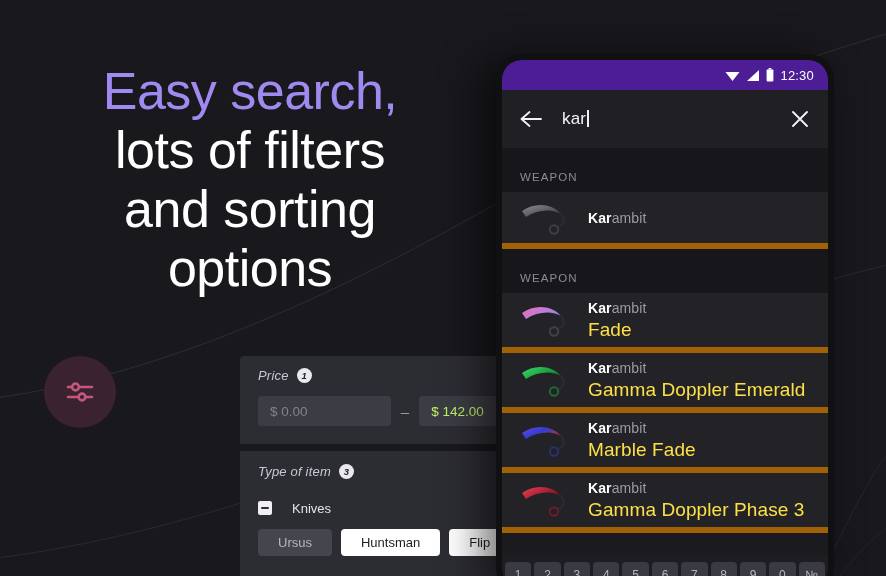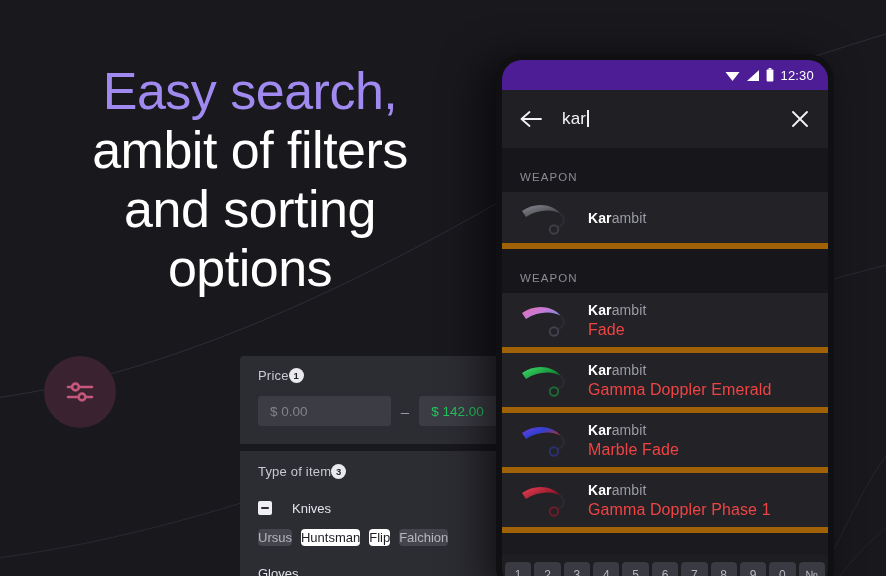--- a/index.html
+++ b/index.html
@@ -47,42 +47,42 @@
     position: absolute;
     left: 240px; top: 356px;
     width: 330px;
     border-radius: 4px 4px 0 0;
     overflow: hidden;
   }
   .fp-section { background: #2c2c33; padding: 0 18px; }
   .fp-price { padding-top: 12px; padding-bottom: 18px; }
   .fp-divider { height: 7px; background: #18181d; }
   .fp-head {
-    display: flex; align-items: center; 
-    color: #c9c9d1; font-size: 13px; letter-spacing: .2px;
+    display: flex; align-items: center; gap: 8px;
+    color: #c9c9d1; font-size: 13px; letter-spacing: .2px; font-style: italic;
   }
   .badge {
     width: 15px; height: 15px; border-radius: 50%;
     background: #e9e9ee; color: #22222a;
     font-size: 9.5px; font-weight: 700;
     display: flex; align-items: center; justify-content: center;
     line-height: 1;
   }
   .price-row {
     display: flex; align-items: center; gap: 10px;
     margin-top: 13px;
   }
   .price-input {
     height: 30px; flex: 1;
     background: #3c3c44;
     border-radius: 3px;
     display: flex; align-items: center;
     padding: 0 12px;
     font-size: 13.5px;
-    color: #22c55e;
+    color: #bef264;
   }
   .price-input.placeholder { color: #82828d; }
   .dash { color: #9a9aa4; font-size: 15px; }
 
   .fp-type { padding-top: 13px; padding-bottom: 0; }
   .row-between { display: flex; align-items: flex-start; justify-content: space-between; }
   .chev { width: 16px; height: 16px; color: #b9b9c2; }
 
   .sub-row {
     display: flex; align-items: center; justify-content: space-between;
@@ -95,21 +95,21 @@
     display: flex; align-items: center; justify-content: center;
     flex: none;
   }
   .cb.indeterminate { background: #f0f0f4; }
   .cb.indeterminate::after {
     content: ""; width: 8px; height: 2px; background: #2c2c33; border-radius: 1px;
   }
 
   .chips { display: flex; gap: 9px; margin-top: 13px; }
   .chip {
-    height: 17px; padding: 0 0;
+    height: 27px; padding: 0 20px;
     border-radius: 4px;
     display: flex; align-items: center;
     font-size: 13px; white-space: nowrap;
   }
   .chip.off { background: #45454d; color: #b6b6bf; }
   .chip.on  { background: #ffffff; color: #1d1d22; font-weight: 500; }
 
   .gloves-row { margin-top: 19px; padding-bottom: 10px; }
 
   
@@ -157,21 +157,21 @@
     display: flex; align-items: center;
     padding: 0 18px; gap: 12px;
     border-bottom: 6px solid #a16207;
     height: 57px;
   }
   .res-row.tall { height: 60px; }
   .knife { width: 56px; height: 40px; flex: none; }
   .res-text { display: flex; flex-direction: column; gap: 3px; }
   .res-title { font-size: 14px; color: #9b9ba5; letter-spacing: .1px; }
   .res-title b { color: #ffffff; font-weight: 700; }
-  .res-sub { font-size: 16px; color: #ef4444; letter-spacing: .1px; }
+  .res-sub { font-size: 19px; color: #fde047; letter-spacing: .1px; }
 
   .keyboard {
     position: absolute; left: 0; right: 0; bottom: 0;
     background: #1d1d22;
     padding: 7px 3px 0;
   }
   .kb-row { display: flex; gap: 3px; }
   .key {
     flex: 1; height: 26px;
     background: #3a3a42; border-radius: 4px;
@@ -186,21 +186,21 @@
 
   <svg class="bg-curves" width="886" height="576" viewBox="0 0 886 576">
     <path d="M -20 400 C 150 380 330 300 520 190 C 640 120 760 70 900 30" fill="none" stroke="#3a3a46" stroke-width="1" opacity=".6"></path>
     <path d="M -20 560 C 160 540 360 470 560 380 C 700 318 820 280 900 262" fill="none" stroke="#3a3a46" stroke-width="1" opacity=".5"></path>
     <path d="M 820 576 C 850 520 870 470 900 440" fill="none" stroke="#3a3a46" stroke-width="1" opacity=".4"></path>
     <path d="M 840 576 C 862 548 880 530 900 520" fill="none" stroke="#3a3a46" stroke-width="1" opacity=".35"></path>
   </svg>
 
   <div class="headline">
     <div class="accent">Easy search,</div>
-    <div>ambit of filters</div>
+    <div>lots of filters</div>
     <div>and sorting</div>
     <div>options</div>
   </div>
 
   <div class="filter-orb">
     <svg width="34" height="30" viewBox="0 0 34 30">
       <g stroke="#c4577c" stroke-width="2.6" fill="none" stroke-linecap="round">
         <line x1="5" y1="10" x2="8" y2="10"></line>
         <line x1="17" y1="10" x2="29" y2="10"></line>
         <circle cx="12.5" cy="10" r="3.4"></circle>
@@ -378,21 +378,21 @@
             <stop offset="0" stop-color="#f04055"></stop>
                 <stop offset="1" stop-color="#7a1020"></stop>
           </linearGradient>
             </defs>
           <path d="M2 13 C14 4 32 5 41 16 C33 11 18 11 6 19 Z" fill="url(#g4)"></path>
           <path d="M41 16 C46 22 44 27 38 29" fill="none" stroke="#2a2a31" stroke-width="2.6" stroke-linecap="round"></path>
           <circle cx="34" cy="31.5" r="4.2" fill="none" stroke="#6e1c2a" stroke-width="2"></circle>
         </svg>
         <div class="res-text">
           <div class="res-title"><b>Kar</b><span>ambit</span></div>
-          <div class="res-sub">Gamma Doppler Phase 1</div>
+          <div class="res-sub">Gamma Doppler Phase 3</div>
         </div>
       </div>
 
       <div class="keyboard">
         <div class="kb-row">
           <span class="key">1</span>
           <span class="key">2</span>
           <span class="key">3</span>
           <span class="key">4</span>
           <span class="key">5</span>

